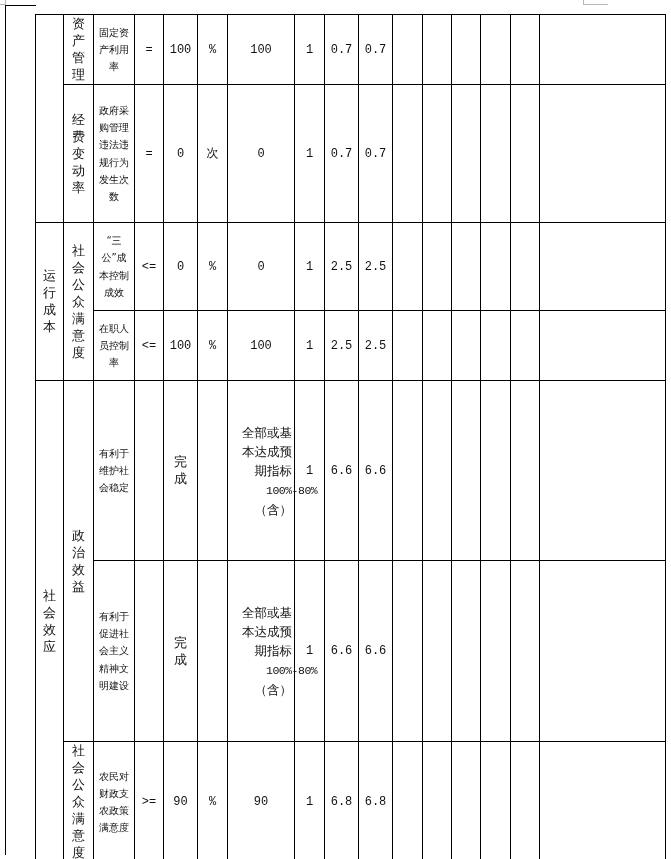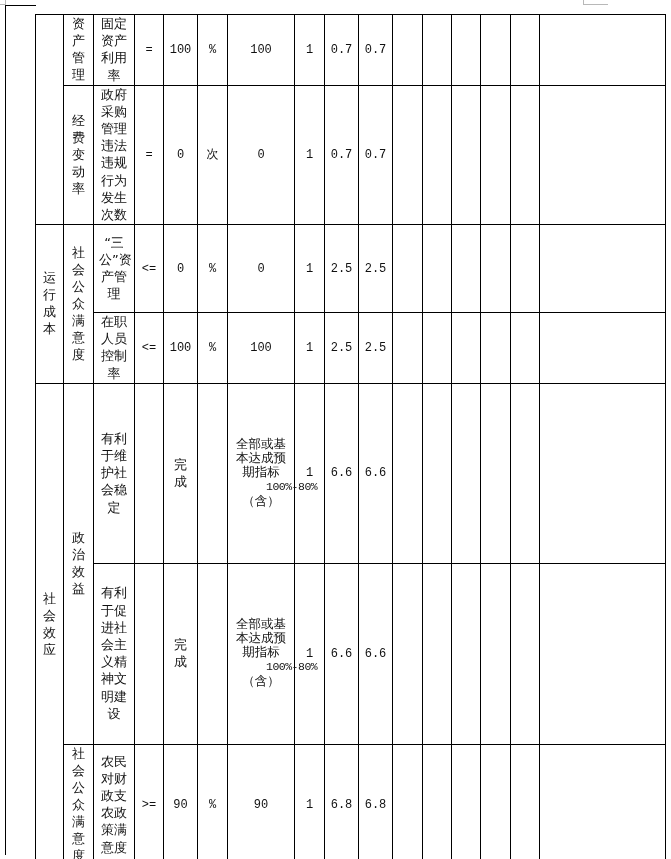--- a/index.html
+++ b/index.html
@@ -7,23 +7,23 @@
          font-family: "DejaVu Sans", sans-serif; color: #111; }
   .mark { position: absolute; border-color: #b8b8b8; border-style: solid; border-width: 0; }
   .mark-tl { left: 0; top: 0; width: 5px; height: 4px; border-right-width: 1px; border-bottom-width: 1px; }
   .mark-tr { left: 583px; top: 0; width: 24px; height: 4px; border-left-width: 1px; border-bottom-width: 1px; }
   .left-rule { position: absolute; left: 5px; top: 5px; width: 1px; height: 850px; background: #000; }
   table.sheet { position: absolute; left: 35px; top: 14px; border-collapse: collapse; table-layout: fixed; }
   table.sheet td { border: 1px solid #000; padding: 0; text-align: center; vertical-align: middle;
                    font-size: 12px; line-height: 17px; box-sizing: border-box; }
   .top-strip { position: absolute; left: 5px; top: 5px; width: 31px; height: 1px; background: #000; }
   .vt { display: inline-block; width: 14px; word-break: break-all; line-height: 17px; font-size: 13px; }
-  .vt-wide { display: inline-block; width: 30px; word-break: break-all; line-height: 17.2px; font-size: 13px; }
+  .vt-wide { display: inline-block; width: 30px; word-break: break-all; line-height: 17.2px; font-size: 10px; }
   .cell-num { font-family: "Liberation Mono", "DejaVu Sans Mono", monospace; font-size: 12px; }
-  .multi { display: inline-block; width: 62px; line-height: 14px; font-size: 12.5px; }
+  .multi { display: inline-block; width: 62px; line-height: 19px; font-size: 12.5px; text-align: right; }
   .multi .pct { font-family: "Liberation Mono", monospace; font-size: 11.5px; letter-spacing: -0.5px; margin-left: 36px; }
 </style>
 </head>
 <body>
 
 <div class="mark mark-tl"></div>
 <div class="mark mark-tr"></div>
 <div class="left-rule"></div>
 <div class="top-strip"></div>
 
@@ -81,21 +81,21 @@
     <td></td>
     <td></td>
     <td></td>
     <td></td>
     <td></td>
   </tr>
 
   <tr style="height:88px">
     <td rowspan="2"><span class="vt">运行成本</span></td>
     <td rowspan="2"><span class="vt">社会公众满意度</span></td>
-    <td><span class="vt-wide">“三公”资产管理</span></td>
+    <td><span class="vt-wide">“三公”成本控制成效</span></td>
     <td><span class="cell-num">&lt;=</span></td>
     <td><span class="cell-num">0</span></td>
     <td><span class="cell-num">%</span></td>
     <td><span class="cell-num">0</span></td>
     <td><span class="cell-num">1</span></td>
     <td><span class="cell-num">2.5</span></td>
     <td><span class="cell-num">2.5</span></td>
     <td></td>
     <td></td>
     <td></td>

